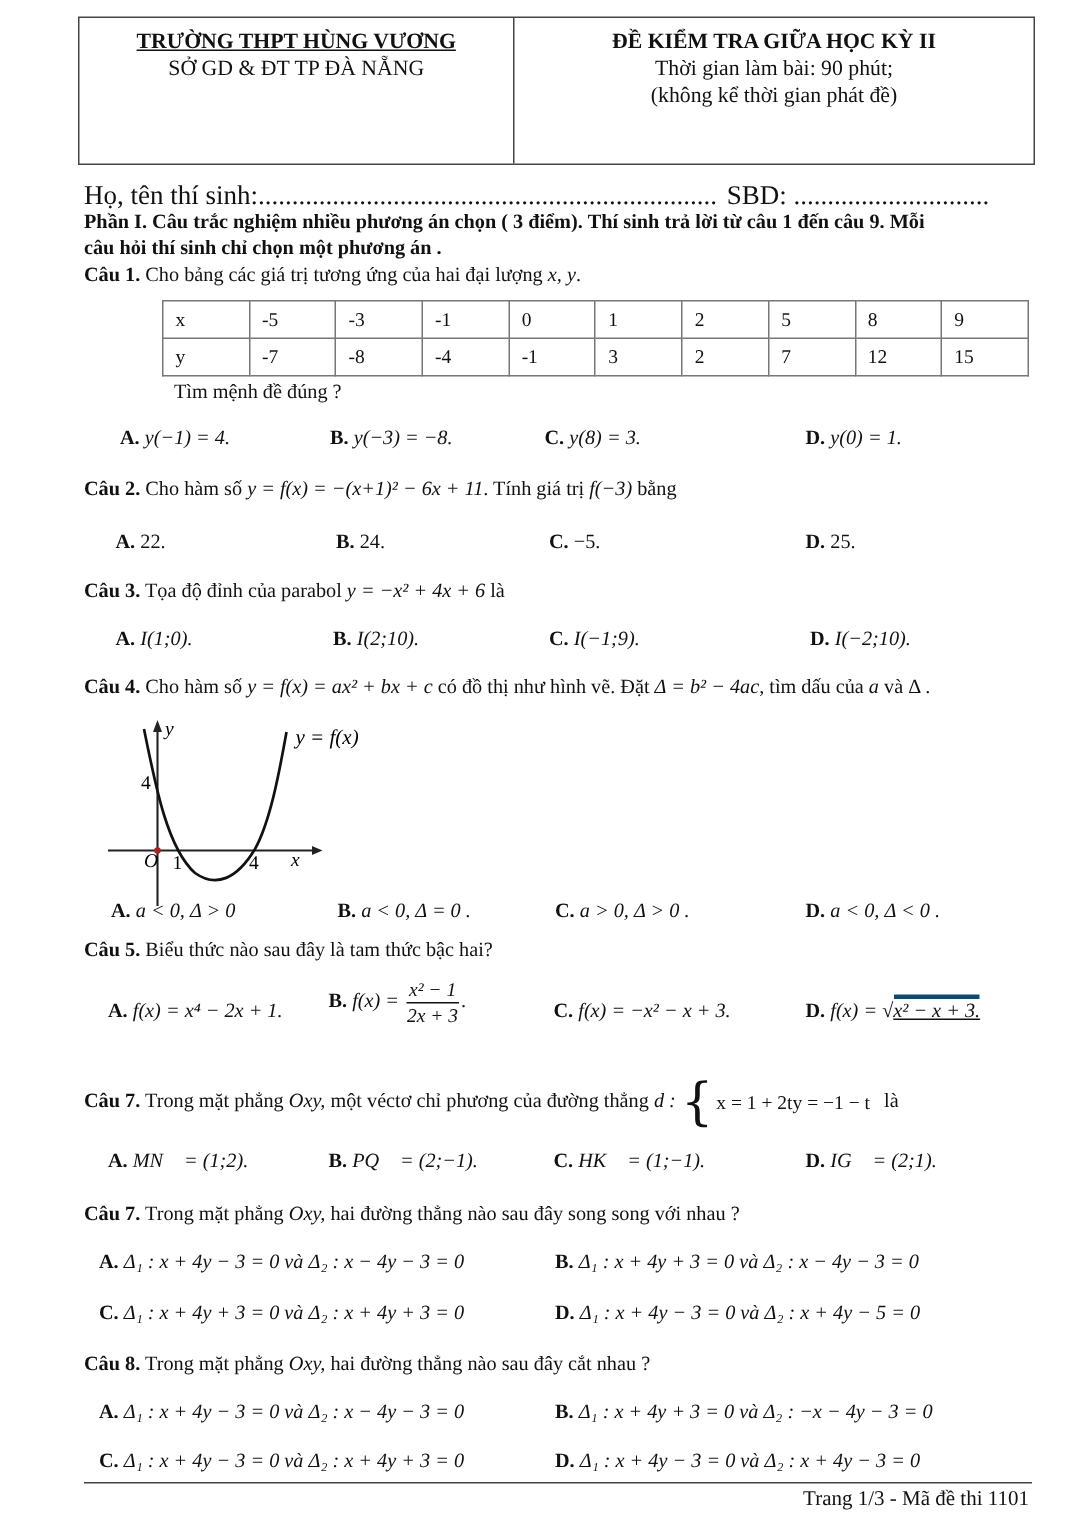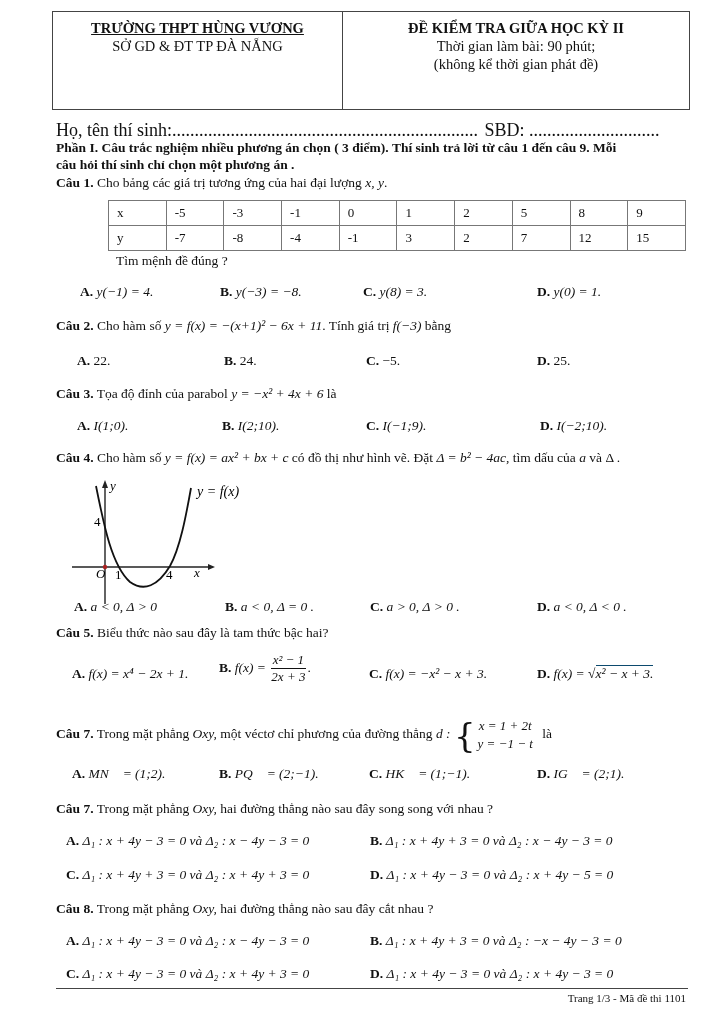--- a/index.html
+++ b/index.html
@@ -16,26 +16,26 @@
   .uline { text-decoration: underline; }
   .line { position: absolute; left: 56px; white-space: nowrap; line-height: 17px; }
   .math { font-style: italic; }
   .lbl { font-weight: bold; }
   table.vals { position: absolute; left: 108px; top: 200px; width: 578px; border-collapse: collapse; font-size: 13px; }
   table.vals td { border: 1px solid #777; height: 24px; padding: 0 0 0 8px; width: 10%; }
   .opt { position: absolute; white-space: nowrap; line-height: 17px; }
   .frac { display: inline-flex; flex-direction: column; align-items: center; vertical-align: middle; font-style: italic; font-size: 13px; }
   .frac .num { border-bottom: 1px solid #111; padding: 0 2px; line-height: 16px; }
   .frac .den { line-height: 16px; padding: 0 2px; }
-  .sqrt { border-top: 1px solid #0c4a6e; font-style: italic; }
+  .sqrt { border-top: 3px solid #0c4a6e; font-style: italic; text-decoration: underline; }
   .sys { display: inline-flex; align-items: center; vertical-align: middle; }
   .sys .brace { font-size: 34px; font-style: normal; line-height: 1; margin-right: 2px; font-family: "DejaVu Serif", serif; }
-  .sys .rows { display: flex; flex-direction: column; font-style: italic; line-height: 18px; font-size: 13px; align-items: center; }
+  .sys .rows { display: flex; flex-direction: row; line-height: 18px; font-size: 13px; align-items: center; }
   .footer-rule { left: 56px; top: 988px; width: 632px; height: 0; border-top: 1px solid #444; }
-  .footer { right: 38px; top: 992px; font-size: 11px; margin-left: 37px; }
+  .footer { right: 38px; top: 992px; font-size: 14px; margin-left: 37px; }
   svg text { font-family: "Liberation Serif", serif; }
 </style>
 </head>
 <body>
 
 <div class="abs header-box">
   <div class="hcell hleft">
     <div class="h-line bold uline">TRƯỜNG THPT HÙNG VƯƠNG</div>
     <div class="h-line">SỞ GD &amp; ĐT TP ĐÀ NẴNG</div>
   </div>

